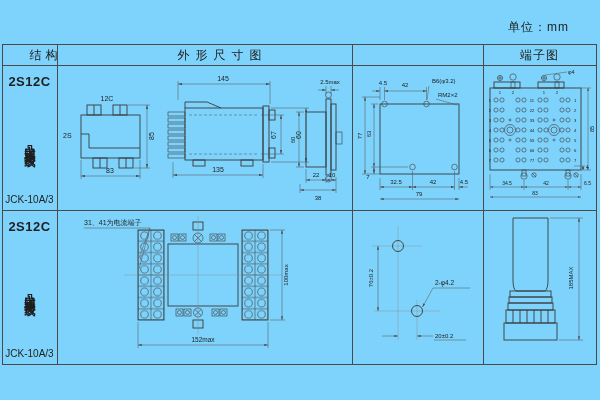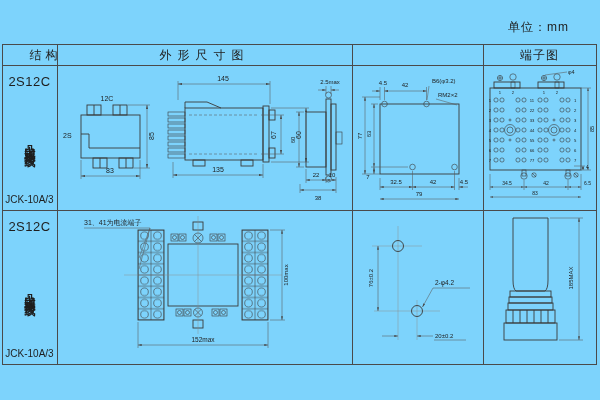--- a/index.html
+++ b/index.html
@@ -1,27 +1,27 @@
 <!DOCTYPE html>
 <html><head>
 <meta charset="utf-8">
 <style>
   html,body{margin:0;padding:0;background:#fff}
   .sheet{position:relative;width:600px;height:400px;background:#7dd3fc;
          font-family:"Liberation Sans","DejaVu Sans",sans-serif;color:#1e1e1e;overflow:hidden}
   .tline{position:absolute;background:#4a4a4a}
   .hdr{position:absolute;top:45px;height:20px;display:flex;align-items:center;justify-content:center;
        font-size:12px;color:#222}
-  .ls6{letter-spacing:6px;padding-left:0}
+  .ls6{letter-spacing:6px;padding-left:18px}
   .ls4{letter-spacing:4px;padding-left:16px}
   .ls1{letter-spacing:1px}
   .unit{position:absolute;top:19px;left:508px;font-size:12px;letter-spacing:1px}
   .structcell{position:absolute;left:2px;width:55px;display:flex;flex-direction:column;
               align-items:center;justify-content:space-between}
-  .model{font-size:13px;font-weight:normal;padding-top:9px;letter-spacing:0.5px}
+  .model{font-size:13px;font-weight:bold;padding-top:9px;letter-spacing:0.5px}
   .vtxt{writing-mode:vertical-rl;text-orientation:upright;font-size:11px;font-weight:bold;
         letter-spacing:2px;line-height:1}
   .code{font-size:10px;padding-bottom:5px}
   svg{position:absolute;overflow:visible}
   svg text{fill:#1e1e1e;font-size:7px;font-family:"Liberation Sans","DejaVu Sans",sans-serif}
   .s{fill:none;stroke:#3a3a3a;stroke-width:0.9;stroke-linejoin:miter}
   .c{fill:none;stroke:#3a3a3a;stroke-width:0.6}
   .d{fill:none;stroke:#5a5a5a;stroke-width:0.55}
   .dash{stroke-dasharray:3 2}
   .thin{fill:none;stroke:#8a8a8a;stroke-width:0.45}

